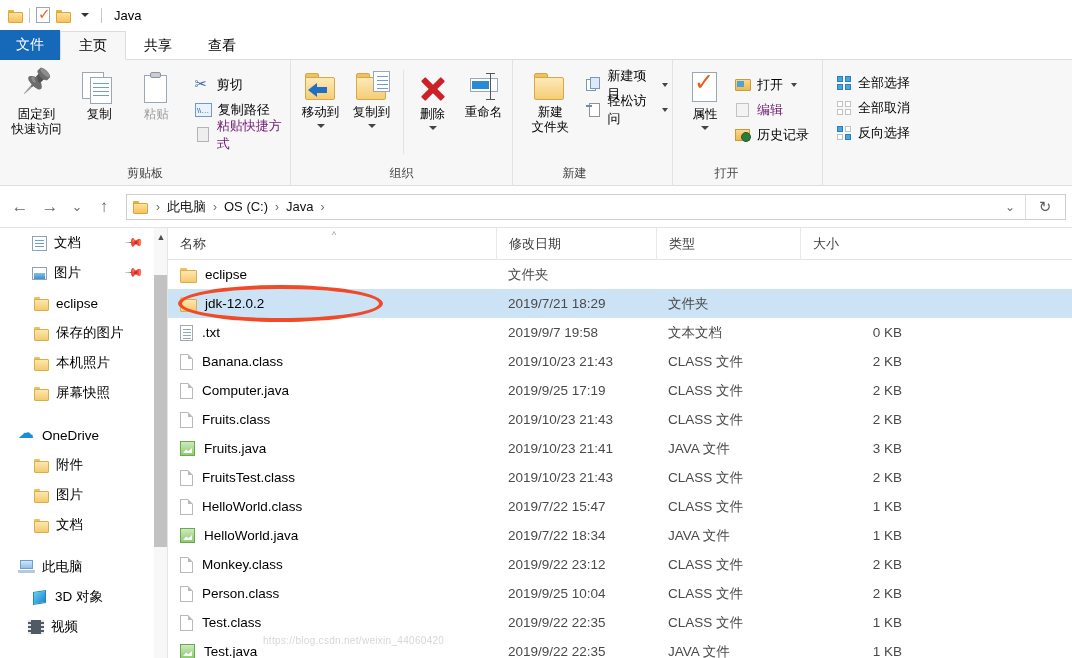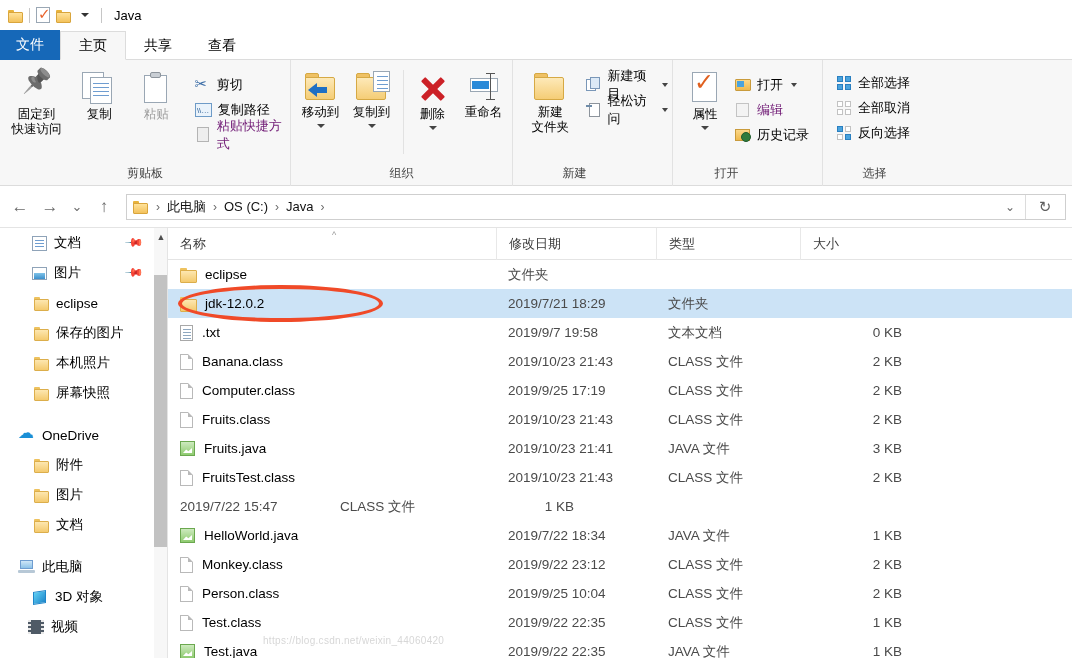--- a/index.html
+++ b/index.html
@@ -411,21 +411,20 @@
             <span class="sq4 sel-inv">
               <span style="left:0;top:0;"></span>
                 <span style="left:8px;top:0;"></span>
               <span style="left:0;top:8px;"></span>
                 <span style="left:8px;top:8px;"></span>
             </span>
             <span>反向选择</span>
           </div>
         </div>
       </div>
-      <div class="rgroup-label" style="margin-left:-14px;">选择</div>
     </div>
 
     <div style="flex:1;"></div>
   </div>
 
   <div class="addrbar">
     <div class="navbtn">←</div>
     <div class="navbtn">→</div>
     <div class="navbtn small">⌄</div>
     <div class="navbtn">↑</div>
@@ -575,21 +574,21 @@
               <span class="fi fi-blank"></span>
               <span>Banana.class</span>
             </div>
             <div class="cell date">2019/10/23 21:43</div>
             <div class="cell type">CLASS 文件</div>
             <div class="cell size">2 KB</div>
           </div>
           <div class="row">
             <div class="cell name">
               <span class="fi fi-blank"></span>
-              <span>Computer.class</span>
+              <span>Computer.java</span>
             </div>
             <div class="cell date">2019/9/25 17:19</div>
             <div class="cell type">CLASS 文件</div>
             <div class="cell size">2 KB</div>
           </div>
           <div class="row">
             <div class="cell name">
               <span class="fi fi-blank"></span>
               <span>Fruits.class</span>
             </div>
@@ -609,20 +608,24 @@
           <div class="row">
             <div class="cell name">
               <span class="fi fi-blank"></span>
               <span>FruitsTest.class</span>
             </div>
             <div class="cell date">2019/10/23 21:43</div>
             <div class="cell type">CLASS 文件</div>
             <div class="cell size">2 KB</div>
           </div>
           <div class="row">
+            <div class="cell name">
+              <span class="fi fi-blank"></span>
+              <span>HelloWorld.class</span>
+            </div>
             <div class="cell date">2019/7/22 15:47</div>
             <div class="cell type">CLASS 文件</div>
             <div class="cell size">1 KB</div>
           </div>
           <div class="row">
             <div class="cell name">
               <span class="fi fi-java"></span>
               <span>HelloWorld.java</span>
             </div>
             <div class="cell date">2019/7/22 18:34</div>

